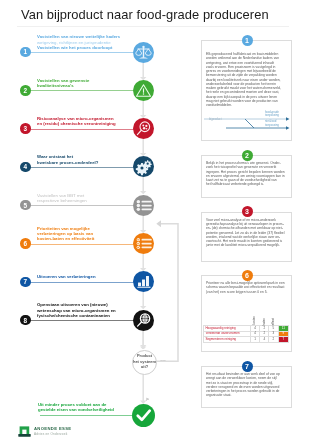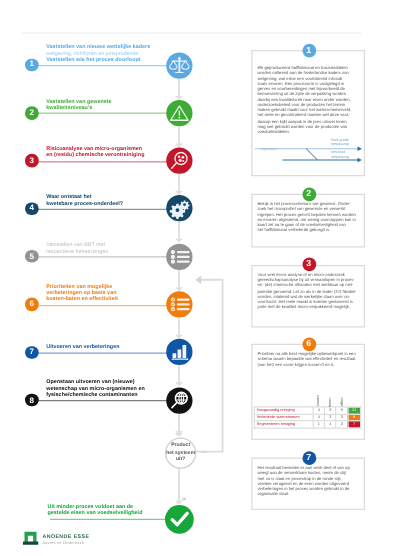--- a/index.html
+++ b/index.html
@@ -32,20 +32,21 @@
   .flowarrow{position:absolute;}
   #decision{position:absolute;border-radius:50%;border:1px solid #cfcfcf;background:#fff;}
   .dectext{position:absolute;font-size:4.0px;line-height:5.4px;color:#555;text-align:center;
            font-weight:bold;width:100%;}
   .tinylbl{position:absolute;font-size:3.2px;color:#8a8a8a;}
 </style>
 </head>
 <body>
 
 <div id="page">
+  <div class="abs" id="title">Van bijproduct naar food-grade produceren</div>
   <div class="abs" id="titlerule"></div>
   <div id="flowlayer">
       <div class="flowarrow" style="left:140.3px;top:62.5px;width:6.4px;height:17.299999999999997px;"><svg width="6.4" height="17.299999999999997" viewBox="0 0 6.4 17.299999999999997">
       <polygon points="2.45,0 3.95,0 3.95,13.899999999999997 6.4,13.899999999999997 3.2,17.299999999999997 0,13.899999999999997 2.45,13.899999999999997" fill="#e0e0e0"></polygon>
         </svg></div>
       <div class="flowarrow" style="left:140.3px;top:100.8px;width:6.4px;height:17.299999999999997px;"><svg width="6.4" height="17.299999999999997" viewBox="0 0 6.4 17.299999999999997">
       <polygon points="2.45,0 3.95,0 3.95,13.899999999999997 6.4,13.899999999999997 3.2,17.299999999999997 0,13.899999999999997 2.45,13.899999999999997" fill="#e0e0e0"></polygon>
         </svg></div>
       <div class="flowarrow" style="left:140.3px;top:139.1px;width:6.4px;height:17.299999999999983px;"><svg width="6.4" height="17.299999999999983" viewBox="0 0 6.4 17.299999999999983">
       <polygon points="2.45,0 3.95,0 3.95,13.899999999999983 6.4,13.899999999999983 3.2,17.299999999999983 0,13.899999999999983 2.45,13.899999999999983" fill="#e0e0e0"></polygon>

